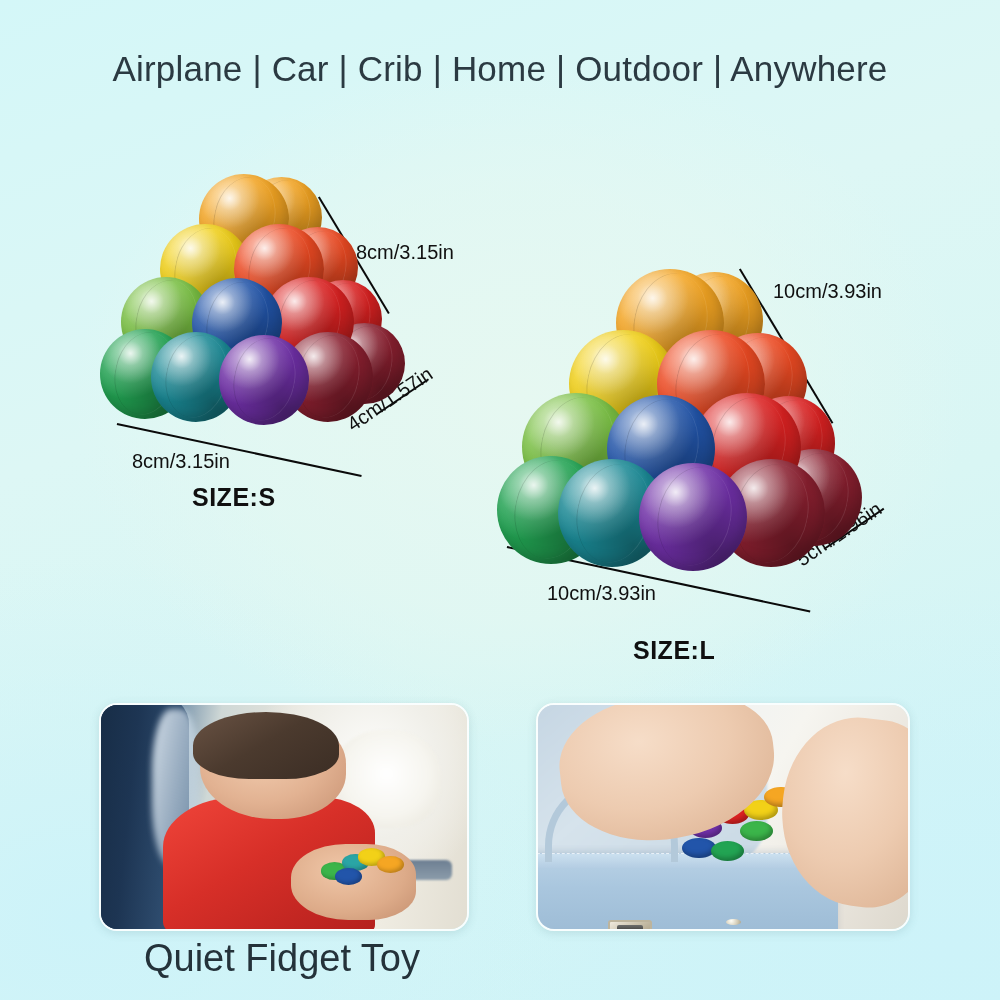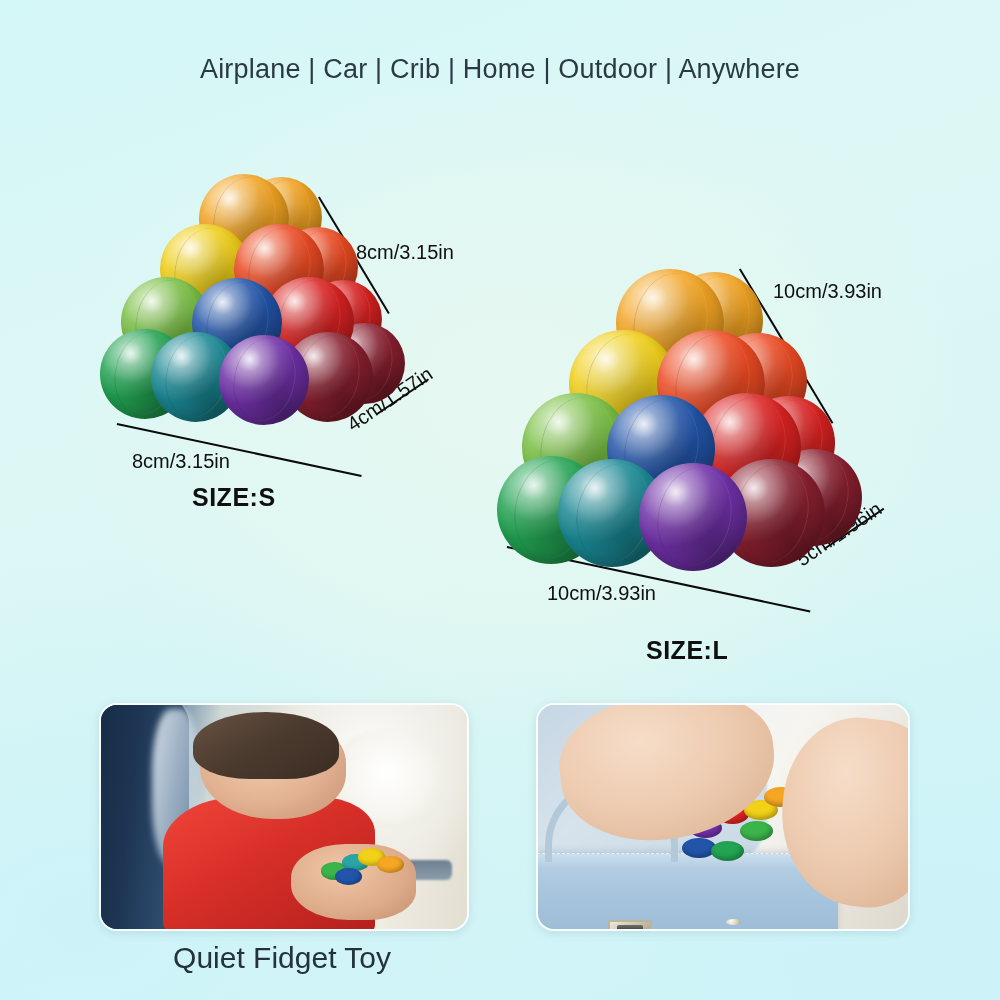--- a/index.html
+++ b/index.html
@@ -26,21 +26,21 @@
     overflow: hidden;
   }
 
   
   #header {
     position: absolute;
     top: 48px;
     left: 0;
     width: 1000px;
     text-align: center;
-    font-size: 27px;
+    font-size: 35px;
     line-height: 42px;
     color: #2b3a42;
     letter-spacing: 0.2px;
     white-space: nowrap;
   }
 
   
   .pyramid-block { position: absolute; }
 
   .pyramid {
@@ -98,21 +98,21 @@
     border-radius: 18px;
     overflow: hidden;
     border: 2px solid rgba(255,255,255,0.85);
     box-shadow: 0 2px 10px rgba(60,110,120,0.16);
   }
   .photo-inner { position: absolute; inset: 0; overflow: hidden; }
 
   .caption {
     position: absolute;
     text-align: center;
-    font-size: 30px;
+    font-size: 38px;
     line-height: 36px;
     color: #24323a;
     white-space: nowrap;
   }
 
   
   .plane-bg {
     position: absolute; inset: 0;
     background:
       radial-gradient(ellipse 150px 170px at 74% 26%, #fdfdfb 0%, #f0efe9 45%, rgba(240,239,233,0) 78%),
@@ -394,21 +394,21 @@
 
     <div class="dim-line" style="left:243px; top:10px; width:180px; transform:rotate(59deg);"></div>
     <div class="dim-label" style="left:276px; top:22px;">10cm/3.93in</div>
 
     <div class="dim-line" style="left:10px; top:288px; width:310px; transform:rotate(12deg);"></div>
     <div class="dim-label" style="left:50px; top:324px;">10cm/3.93in</div>
 
     <div class="dim-line" style="left:327px; top:290px; width:72px; transform:rotate(-34deg);"></div>
     <div class="dim-label" style="left:295px; top:294px; transform:rotate(-34deg); transform-origin:0 0;">5cm/1.96in</div>
 
-    <div class="size-label" style="left:149px; top:378px;">SIZE:L</div>
+    <div class="size-label" style="left:136px; top:378px;">SIZE:L</div>
   </div>
 
   <div class="photo-card" style="left:99px; top:703px; width:366px; height:224px;">
     <div class="photo-inner">
       <div class="plane-bg"></div>
       <div class="plane-window"></div>
       <div class="tray"></div>
       <div class="seat-back"></div>
       <div class="seat-highlight"></div>
       <div class="boy-shirt"></div>

